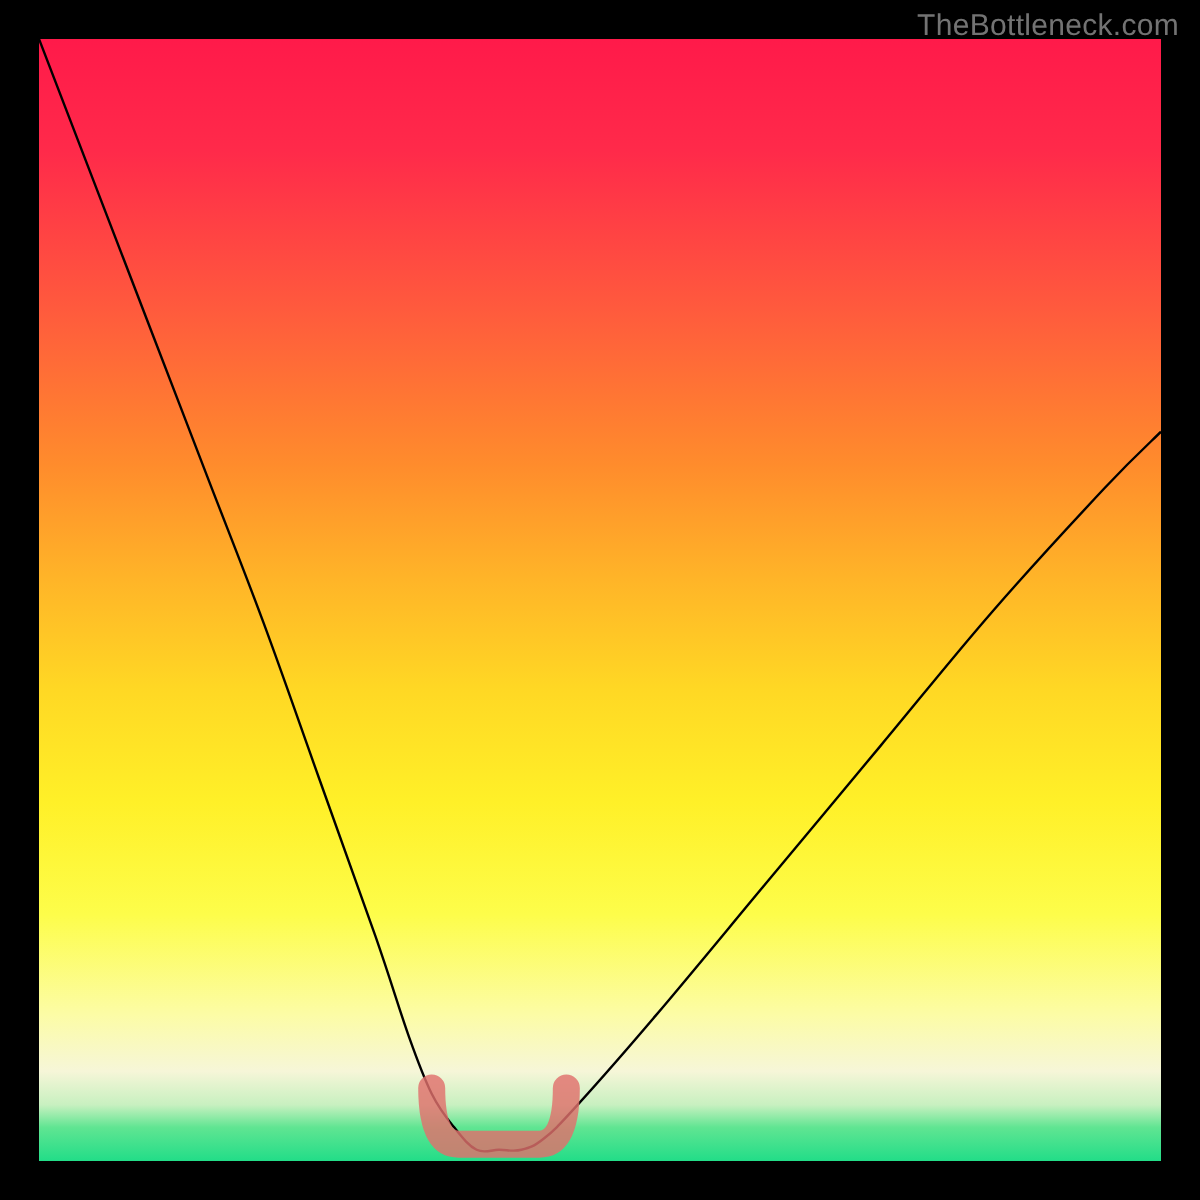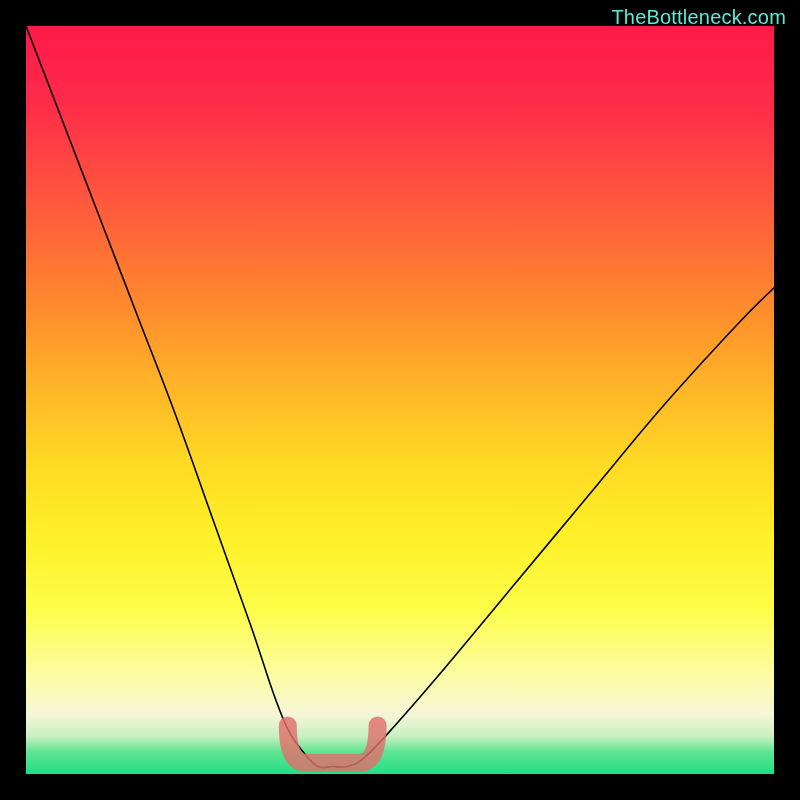--- a/index.html
+++ b/index.html
@@ -50,21 +50,21 @@
     stroke-linecap: round;
     stroke-linejoin: round;
     opacity: 0.82;
   }
   .watermark {
     position: absolute;
     top: 6px;
     right: 14px;
     font-family: Arial, Helvetica, sans-serif;
     font-size: 20px;
-    color: #5eead4;
+    color: #737373;
     font-weight: 500;
     letter-spacing: 0.2px;
   }
 </style>
 </head>
 <body>
 
 <div class="frame">
   <div class="plot">
     <svg class="svg-layer" viewBox="0 0 748 748" preserveAspectRatio="none">

